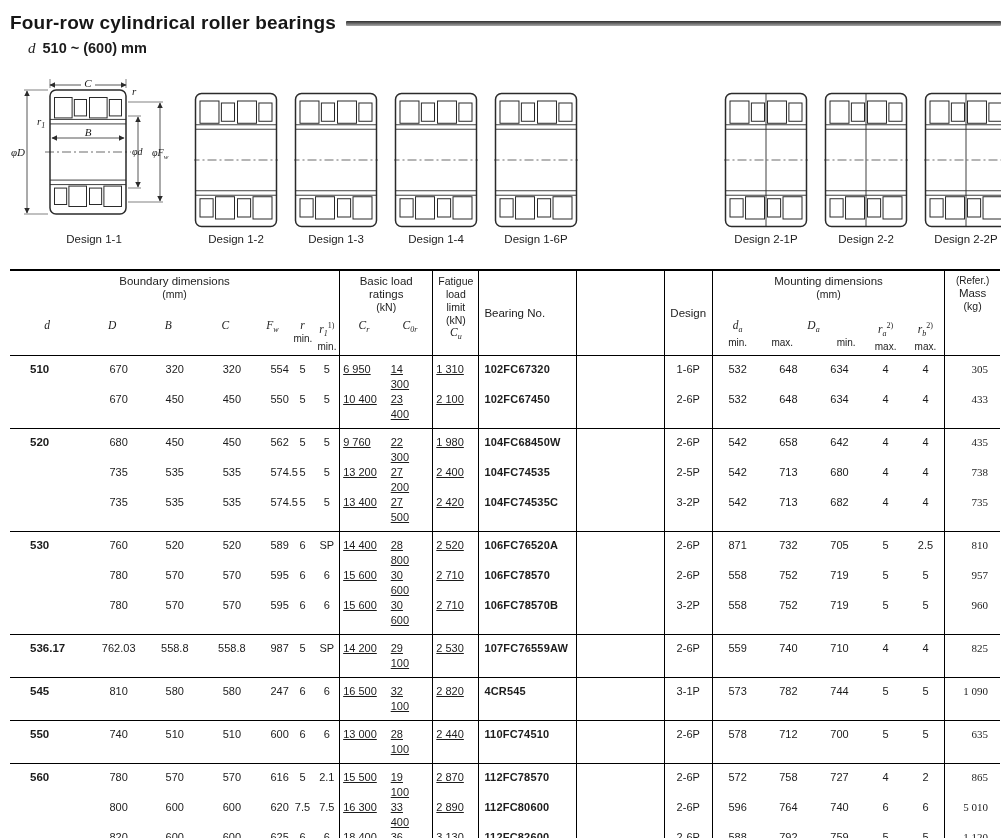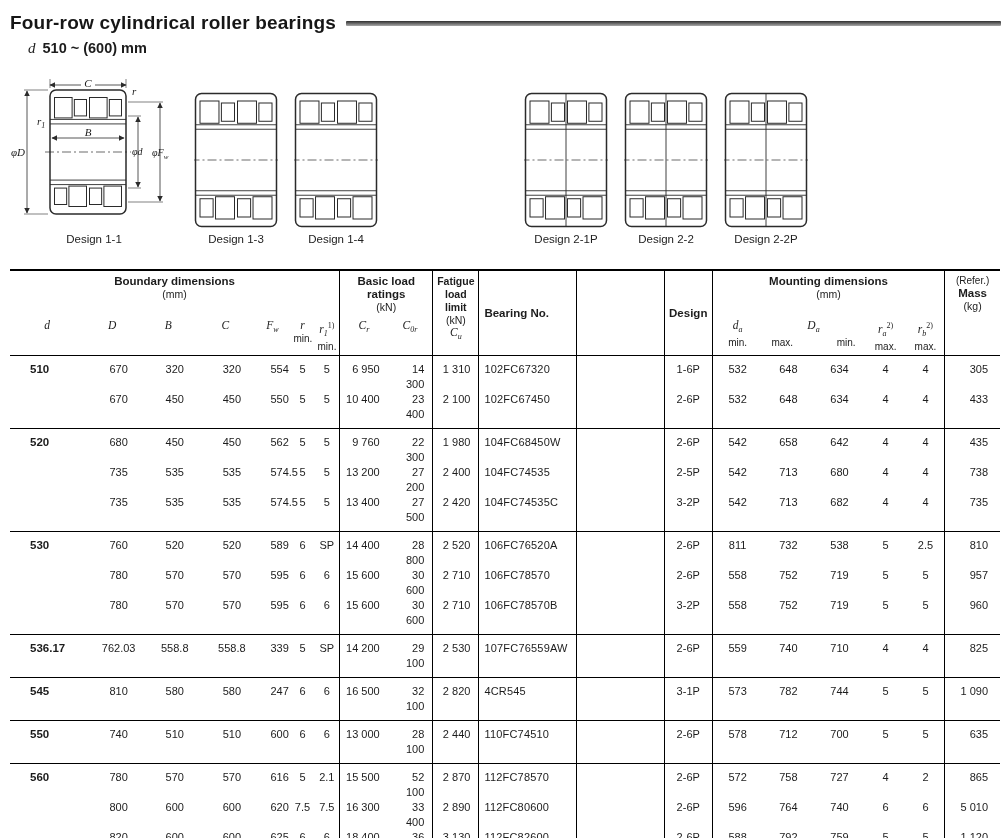--- a/index.html
+++ b/index.html
@@ -23,37 +23,37 @@
   svg .ext{stroke:#2b2b2b;stroke-width:0.6;fill:none;}
   svg .slab{font:italic 11px "Liberation Serif",serif;fill:#1c1c1c;}
   
   table.spec{border-collapse:collapse;table-layout:fixed;width:990px;margin:24px 0 0 10px;
     border-top:2.5px solid #000;border-bottom:2.5px solid #000;font-size:11px;}
   table.spec thead{border-bottom:1.5px solid #000;}
   table.spec tbody + tbody{border-top:1px solid #000;}
   th,td{padding:0 3px;font-weight:normal;vertical-align:top;line-height:15px;}
   thead th{vertical-align:top;padding-top:4px;padding-bottom:3px;}
   .vl{border-left:1px solid #000;}
-  .ht{font-weight:bold;font-size:11.5px;text-align:center;line-height:13px;}
+  .ht{font-weight:normal;font-size:11.5px;text-align:center;line-height:13px;}
   .hu{font-size:10.5px;text-align:center;line-height:12px;}
   .hsym{text-align:center;line-height:13px;}
   .sym{font-family:"Liberation Serif",serif;font-style:italic;font-size:11.5px;}
   .sym sub{font-size:8px;font-style:italic;}
   .sym sup{font-size:8px;font-style:normal;}
   .mm{font-size:10px;text-align:center;line-height:11px;color:#222;}
   .h2 th{text-align:center;padding-top:2px;}
   .mmpair{display:flex;justify-content:space-between;padding:0 6px;}
   tbody tr:first-child td{padding-top:6px;}
   tbody tr:last-child td{padding-bottom:6px;}
   td.c-d{font-weight:bold;text-align:left;padding-left:20px;font-size:11.5px;}
   td.num-l{text-align:center;padding-left:16px;}
   td.cen{text-align:center;}
-  td.rgt{text-align:right;padding-right:8px;}
-  td.c-brg{font-weight:normal;text-align:left;padding-left:5px;font-size:11px;letter-spacing:.2px;}
-  td.c-mass{text-align:right;padding-right:12px;}
+  td.rgt{text-align:left;padding-right:8px;text-decoration:underline;}
+  td.c-brg{font-weight:bold;text-align:left;padding-left:5px;font-size:11px;letter-spacing:.2px;}
+  td.c-mass{text-align:right;padding-right:12px;font-family:Liberation Serif, serif;}
   .defs-holder{position:absolute;width:0;height:0;overflow:hidden;}
 </style>
 </head>
 <body>
 
 <svg class="defs-holder" aria-hidden="true">
   <defs>
     <marker id="arw" viewBox="0 0 10 10" refX="9" refY="5" markerWidth="7" markerHeight="7" orient="auto-start-reverse">
       <path d="M0,0 L10,5 L0,10 z" fill="#2b2b2b"></path>
     </marker>
@@ -120,40 +120,78 @@
         <rect x="6" y="9" width="18.975" height="22.264999999999997" class="rl"></rect>
         <rect x="27.39" y="11" width="13.11" height="18.264999999999997" class="rl"></rect>
         <rect x="6" y="106.735" width="13.11" height="18.264999999999997" class="rl"></rect>
         <rect x="21.525" y="104.735" width="18.975" height="22.264999999999997" class="rl"></rect>
         <rect x="43.5" y="9" width="18.975" height="22.264999999999997" class="rl"></rect>
         <rect x="64.89" y="11" width="13.11" height="18.264999999999997" class="rl"></rect>
         <rect x="43.5" y="106.735" width="13.11" height="18.264999999999997" class="rl"></rect>
         <rect x="59.025" y="104.735" width="18.975" height="22.264999999999997" class="rl"></rect>
         <line x1="-3.5" y1="68" x2="87.5" y2="68" class="cl"></line>
       </svg>
-      <div class="dlabel">Design 1-3</div>
+      <div class="dlabel">Design 1-2</div>
     </div>
     <div class="dcell">
       <svg width="84" height="136" viewBox="0 0 84 136">
         <rect x="1.5" y="1.5" width="81" height="133" rx="6" class="bd"></rect>
         <line x1="1.5" y1="32.765" x2="82.5" y2="32.765" class="tn"></line>
         <line x1="1.5" y1="37.265" x2="82.5" y2="37.265" class="tn"></line>
         <line x1="1.5" y1="103.235" x2="82.5" y2="103.235" class="tn"></line>
         <line x1="1.5" y1="98.735" x2="82.5" y2="98.735" class="tn"></line>
         <rect x="6" y="9" width="18.975" height="22.264999999999997" class="rl"></rect>
         <rect x="27.39" y="11" width="13.11" height="18.264999999999997" class="rl"></rect>
         <rect x="6" y="106.735" width="13.11" height="18.264999999999997" class="rl"></rect>
         <rect x="21.525" y="104.735" width="18.975" height="22.264999999999997" class="rl"></rect>
         <rect x="43.5" y="9" width="18.975" height="22.264999999999997" class="rl"></rect>
         <rect x="64.89" y="11" width="13.11" height="18.264999999999997" class="rl"></rect>
         <rect x="43.5" y="106.735" width="13.11" height="18.264999999999997" class="rl"></rect>
         <rect x="59.025" y="104.735" width="18.975" height="22.264999999999997" class="rl"></rect>
         <line x1="-3.5" y1="68" x2="87.5" y2="68" class="cl"></line>
       </svg>
+      <div class="dlabel">Design 1-3</div>
+    </div>
+    <div class="dcell">
+      <svg width="84" height="136" viewBox="0 0 84 136">
+        <rect x="1.5" y="1.5" width="81" height="133" rx="6" class="bd"></rect>
+        <line x1="1.5" y1="32.765" x2="82.5" y2="32.765" class="tn"></line>
+        <line x1="1.5" y1="37.265" x2="82.5" y2="37.265" class="tn"></line>
+        <line x1="1.5" y1="103.235" x2="82.5" y2="103.235" class="tn"></line>
+        <line x1="1.5" y1="98.735" x2="82.5" y2="98.735" class="tn"></line>
+        <rect x="6" y="9" width="18.975" height="22.264999999999997" class="rl"></rect>
+        <rect x="27.39" y="11" width="13.11" height="18.264999999999997" class="rl"></rect>
+        <rect x="6" y="106.735" width="13.11" height="18.264999999999997" class="rl"></rect>
+        <rect x="21.525" y="104.735" width="18.975" height="22.264999999999997" class="rl"></rect>
+        <rect x="43.5" y="9" width="18.975" height="22.264999999999997" class="rl"></rect>
+        <rect x="64.89" y="11" width="13.11" height="18.264999999999997" class="rl"></rect>
+        <rect x="43.5" y="106.735" width="13.11" height="18.264999999999997" class="rl"></rect>
+        <rect x="59.025" y="104.735" width="18.975" height="22.264999999999997" class="rl"></rect>
+        <line x1="-3.5" y1="68" x2="87.5" y2="68" class="cl"></line>
+      </svg>
       <div class="dlabel">Design 1-4</div>
+    </div>
+    <div class="dcell">
+      <svg width="84" height="136" viewBox="0 0 84 136">
+        <rect x="1.5" y="1.5" width="81" height="133" rx="6" class="bd"></rect>
+        <line x1="1.5" y1="32.765" x2="82.5" y2="32.765" class="tn"></line>
+        <line x1="1.5" y1="37.265" x2="82.5" y2="37.265" class="tn"></line>
+        <line x1="1.5" y1="103.235" x2="82.5" y2="103.235" class="tn"></line>
+        <line x1="1.5" y1="98.735" x2="82.5" y2="98.735" class="tn"></line>
+        <rect x="6" y="9" width="18.975" height="22.264999999999997" class="rl"></rect>
+        <rect x="27.39" y="11" width="13.11" height="18.264999999999997" class="rl"></rect>
+        <rect x="6" y="106.735" width="13.11" height="18.264999999999997" class="rl"></rect>
+        <rect x="21.525" y="104.735" width="18.975" height="22.264999999999997" class="rl"></rect>
+        <rect x="43.5" y="9" width="18.975" height="22.264999999999997" class="rl"></rect>
+        <rect x="64.89" y="11" width="13.11" height="18.264999999999997" class="rl"></rect>
+        <rect x="43.5" y="106.735" width="13.11" height="18.264999999999997" class="rl"></rect>
+        <rect x="59.025" y="104.735" width="18.975" height="22.264999999999997" class="rl"></rect>
+        <line x1="-3.5" y1="68" x2="87.5" y2="68" class="cl"></line>
+      </svg>
+      <div class="dlabel">Design 1-6P</div>
     </div>
     <div class="dcell biggap">
       <svg width="84" height="136" viewBox="0 0 84 136">
         <rect x="1.5" y="1.5" width="81" height="133" rx="6" class="bd"></rect>
         <line x1="1.5" y1="32.765" x2="82.5" y2="32.765" class="tn"></line>
         <line x1="1.5" y1="37.265" x2="82.5" y2="37.265" class="tn"></line>
         <line x1="1.5" y1="103.235" x2="82.5" y2="103.235" class="tn"></line>
         <line x1="1.5" y1="98.735" x2="82.5" y2="98.735" class="tn"></line>
         <rect x="6" y="9" width="18.975" height="22.264999999999997" class="rl"></rect>
         <rect x="27.39" y="11" width="13.11" height="18.264999999999997" class="rl"></rect>
@@ -401,23 +439,23 @@
         <td class="num-l">520</td>
         <td class="num-l">589</td>
         <td class="cen">6</td>
         <td class="cen">SP</td>
         <td class="vl rgt">14 400</td>
         <td class="rgt">28 800</td>
         <td class="vl rgt">2 520</td>
         <td class="vl c-brg">106FC76520A</td>
         <td class="vl"></td>
         <td class="vl cen">2-6P</td>
-        <td class="vl cen">811</td>
+        <td class="vl cen">871</td>
         <td class="cen">732</td>
-        <td class="cen">538</td>
+        <td class="cen">705</td>
         <td class="cen">5</td>
         <td class="cen">2.5</td>
         <td class="vl c-mass">810</td>
       </tr>
       <tr>
         <td class="num-l">780</td>
         <td class="num-l">570</td>
         <td class="num-l">570</td>
         <td class="num-l">595</td>
         <td class="cen">6</td>
@@ -455,21 +493,21 @@
         <td class="cen">5</td>
         <td class="vl c-mass">960</td>
       </tr>
     </tbody>
     <tbody>
       <tr>
         <td class="c-d" rowspan="1">536.17</td>
         <td class="num-l">762.03</td>
         <td class="num-l">558.8</td>
         <td class="num-l">558.8</td>
-        <td class="num-l">339</td>
+        <td class="num-l">987</td>
         <td class="cen">5</td>
         <td class="cen">SP</td>
         <td class="vl rgt">14 200</td>
         <td class="rgt">29 100</td>
         <td class="vl rgt">2 530</td>
         <td class="vl c-brg">107FC76559AW</td>
         <td class="vl"></td>
         <td class="vl cen">2-6P</td>
         <td class="vl cen">559</td>
         <td class="cen">740</td>
@@ -528,21 +566,21 @@
     <tbody>
       <tr>
         <td class="c-d" rowspan="3">560</td>
         <td class="num-l">780</td>
         <td class="num-l">570</td>
         <td class="num-l">570</td>
         <td class="num-l">616</td>
         <td class="cen">5</td>
         <td class="cen">2.1</td>
         <td class="vl rgt">15 500</td>
-        <td class="rgt">52 100</td>
+        <td class="rgt">19 100</td>
         <td class="vl rgt">2 870</td>
         <td class="vl c-brg">112FC78570</td>
         <td class="vl"></td>
         <td class="vl cen">2-6P</td>
         <td class="vl cen">572</td>
         <td class="cen">758</td>
         <td class="cen">727</td>
         <td class="cen">4</td>
         <td class="cen">2</td>
         <td class="vl c-mass">865</td>

